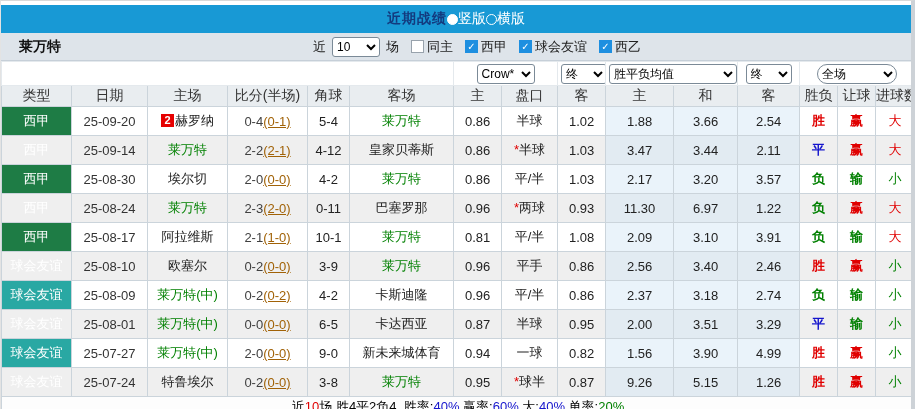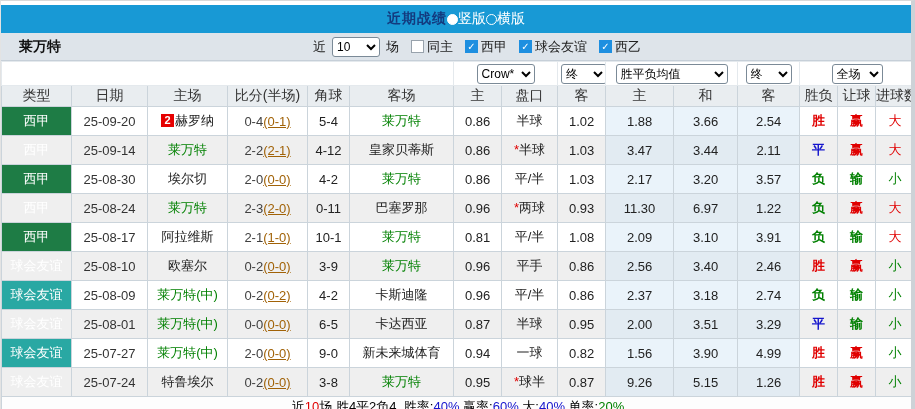--- a/index.html
+++ b/index.html
@@ -102,31 +102,31 @@
           <select style="width:58px;">
             <option>Crow*</option>
           </select>
         </td>
         <td>
           <select style="width:46px;">
             <option>终</option>
           </select>
         </td>
         <td colspan="2">
-          <select style="width:112px;">
+          <select style="width:128px;">
             <option>胜平负均值</option>
           </select>
         </td>
         <td>
           <select style="width:46px;">
             <option>终</option>
           </select>
         </td>
         <td colspan="3">
-          <select style="width:51px;">
+          <select style="width:80px;border-radius:10px;">
             <option>全场</option>
           </select>
         </td>
       </tr>
       <tr>
         <th>类型</th>
         <th>日期</th>
         <th>主场</th>
         <th>比分(半场)</th>
         <th>角球</th>

